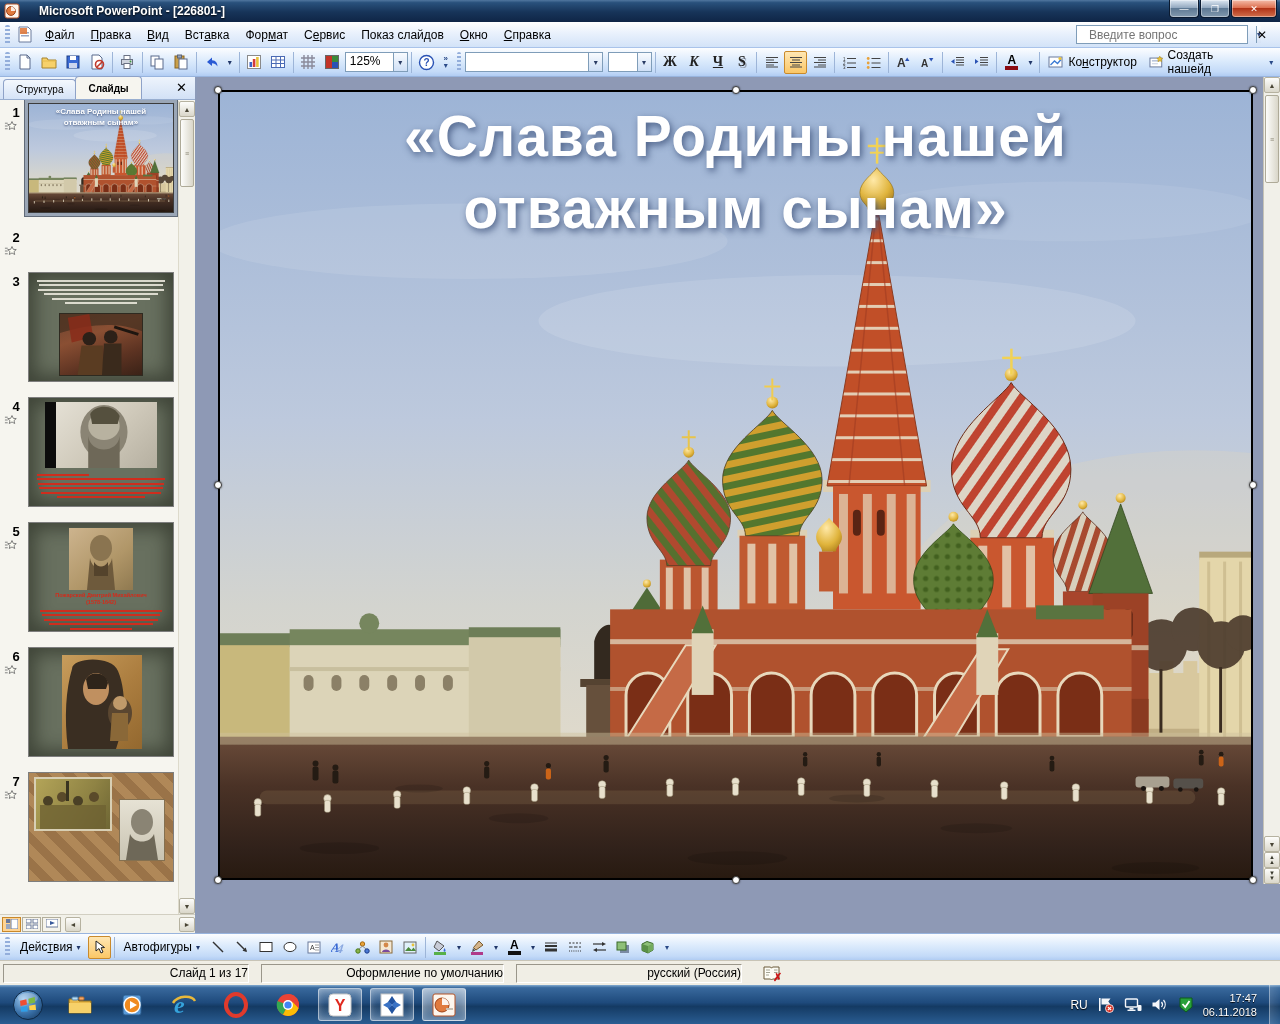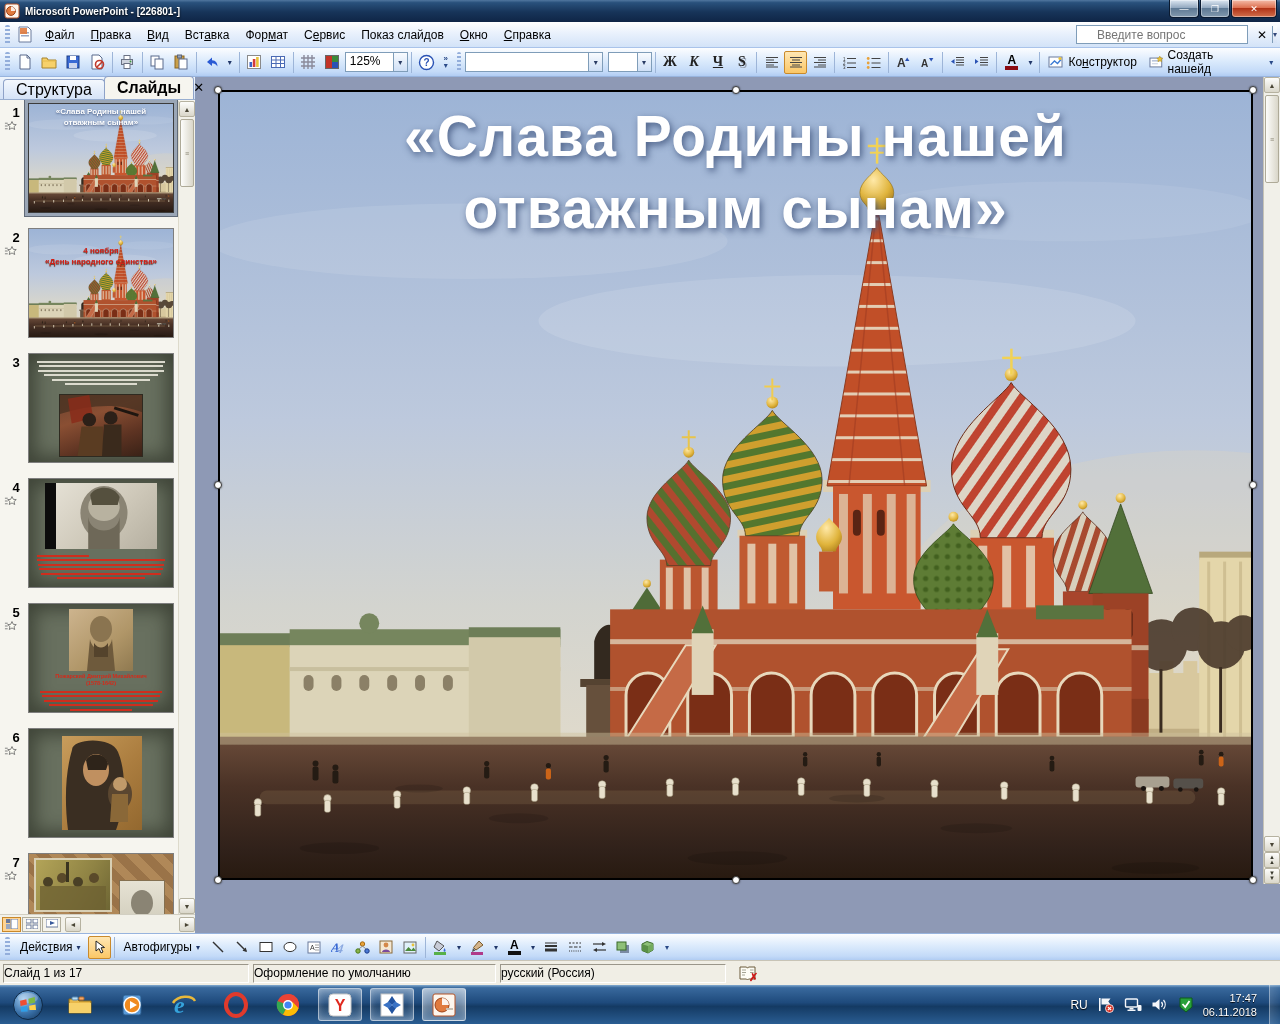--- a/index.html
+++ b/index.html
@@ -3,38 +3,38 @@
 <meta charset="utf-8">
 <style>
   * { margin:0; padding:0; box-sizing:border-box; cursor:default; }
   html,body { width:1280px; height:1024px; overflow:hidden; }
   body { font-family:"Liberation Sans","DejaVu Sans",sans-serif; font-size:12px; color:#000; background:#8e99b5; }
   #app { position:relative; width:1280px; height:1024px; display:flex; flex-direction:column; }
 
   
   .titlebar { height:22px; flex:0 0 22px; display:flex; align-items:center; padding-left:4px;
     background:linear-gradient(180deg,#51779f 0%,#29517c 12%,#173459 55%,#0f2546 100%); }
-  .titlebar .ttl { color:#fff; font-weight:bold; font-size:10px; margin-left:5px; text-shadow:0 1px 2px #000; }
+  .titlebar .ttl { color:#fff; font-weight:bold; font-size:12px; margin-left:19px; text-shadow:0 1px 2px #000; }
   .wincontrols { margin-left:auto; display:flex; height:100%; padding-right:3px; }
   .wbtn { width:30px; height:18px; margin-left:1px; display:flex; align-items:center; justify-content:center;
     color:#fff; font-size:9px; border:1px solid #0a1a30; border-top:none; border-radius:0 0 4px 4px;
     background:linear-gradient(#dde7f2,#93a9c0 45%,#5e7994 50%,#8299ae); box-shadow:inset 0 0 0 1px rgba(255,255,255,.4); }
   .wbtn.close { width:46px; background:linear-gradient(#f4bca9,#dd7050 45%,#b13418 50%,#d26f4c); }
 
   
   .menubar { height:26px; flex:0 0 26px; display:flex; align-items:center; padding:0 4px 0 2px;
     background:linear-gradient(#ffffff,#e9f1fc 45%,#d3e3f8); border-bottom:1px solid #a9c3ea; }
   .grip { width:5px; height:20px; margin:0 3px; border-radius:2px;
     background:repeating-linear-gradient(180deg,#93aedb 0 2px,rgba(0,0,0,0) 2px 4px); }
   .mi { padding:4px 8px; }
   .mi u { text-decoration:underline; }
   .docico { width:18px; height:17px; margin:0 3px; }
   .askwrap { margin-left:auto; display:flex; align-items:center; }
   .askbox { width:172px; height:19px; display:flex; background:#fff; border:1px solid #7f9db9; }
-  .askbox input { flex:1; border:none; outline:none; font-size:12px; padding:0 20px; color:#888; font-family:inherit; background:transparent; }
+  .askbox input { flex:1; border:none; outline:none; font-size:12px; padding:0 12px; color:#888; font-family:inherit; background:transparent; }
   .askdd { width:15px; display:flex; align-items:center; justify-content:center; font-size:8px; color:#33487a;
     border-left:1px solid #7f9db9; background:linear-gradient(#fdfefe,#d6e3f6); }
   .mbx { font-weight:bold; padding:0 9px; font-size:12px; }
 
   
   .toolbar { height:29px; flex:0 0 29px; display:flex; align-items:center; padding:0 2px; gap:1px;
     background:linear-gradient(#fcfdff,#dcebfc 45%,#c3daf8 85%,#b1ccf2); border-bottom:1px solid #98b4de; }
   .tbtn { min-width:23px; height:23px; border-radius:2px; display:flex; align-items:center; justify-content:center; position:relative; }
   .tbtn.narrow { min-width:12px; }
   .tbtn.active { background:linear-gradient(#ffe7b4,#fbc766); border:1px solid #c98a2c; }
@@ -53,21 +53,21 @@
   .acolor .bar { width:13px; height:4px; background:#8a0b12; margin-top:1px; }
   .tb-label { display:flex; align-items:center; gap:4px; padding:2px 5px; }
   .tb-label u { text-decoration:underline; }
 
   
   .workspace { flex:1 1 auto; display:flex; position:relative; background:#8e99b5; min-height:0; }
 
   .leftpanel { width:197px; flex:0 0 197px; background:#f6f5ef; border-right:2px solid #8c9ab8; display:flex; flex-direction:column; position:relative; }
   .tabs { height:23px; flex:0 0 23px; display:flex; align-items:flex-end; padding-left:3px;
     background:linear-gradient(#eef4fc,#d2e1f6); border-bottom:1px solid #98aed0; }
-  .tab { height:20px; padding:0 12px; display:flex; align-items:center; font-size:16px;
+  .tab { height:20px; padding:0 12px; display:flex; align-items:center; font-size:10px;
     border:1px solid #8ea2c8; border-bottom:none; border-radius:4px 4px 0 0; margin-right:-1px;
     background:linear-gradient(#f4f8fd,#d5e3f7); }
   .tab.active { height:23px; background:#f6f5ef; font-weight:bold; position:relative; z-index:2; }
   .tabclose { margin-left:auto; font-weight:bold; padding:0 8px 4px 0; font-size:13px; }
 
   .thumbs { flex:1; overflow:hidden; padding:3px 0 0 4px; position:relative; }
   .thumbrow { display:flex; margin-bottom:15px; }
   .gutter { width:24px; text-align:center; padding-top:2px; }
   .gutter .n { font-weight:bold; font-size:13px; display:block; }
   .thumb { width:146px; height:110px; border:1px solid #7e7e7e; background:#fff; position:relative; overflow:hidden; }
@@ -138,21 +138,21 @@
 
   
   .drawbar { height:27px; flex:0 0 27px; display:flex; align-items:center; gap:1px; padding:0 2px;
     background:linear-gradient(#fcfdff,#dcebfc 45%,#c3daf8 85%,#b1ccf2); border-top:1px solid #98b4de; }
   .dtext { padding:2px 6px; display:flex; align-items:center; gap:4px; }
   .dtext u { text-decoration:underline; }
   .dd { font-size:8px; color:#22386a; }
 
   
   .statusbar { height:25px; flex:0 0 25px; background:#f0eee5; border-top:1px solid #c8c4b6; display:flex; align-items:center; padding:0 3px; }
-  .stbox { height:19px; display:flex; align-items:center; justify-content:flex-start; margin-right:4px;
+  .stbox { height:19px; display:flex; align-items:center; justify-content:flex-end; margin-right:12px;
     border:1px solid; border-color:#9a968a #ffffff #ffffff #9a968a; background:#f0eee5; font-size:12px; }
 
   
   .taskbar { height:39px; flex:0 0 39px; display:flex; align-items:center; padding-left:2px;
     background:linear-gradient(#83abd0 0%,#39699d 7%,#1e4a7c 45%,#143a63 55%,#2a5d92 100%); }
   .startbtn { width:52px; height:39px; display:flex; align-items:center; justify-content:center; }
   .tico { width:44px; height:33px; margin:0 4px; display:flex; align-items:center; justify-content:center; border-radius:3px; }
   .tico.open { border:1px solid rgba(255,255,255,.55);
     background:linear-gradient(rgba(255,255,255,.30),rgba(255,255,255,.07) 50%,rgba(255,255,255,.20));
     box-shadow:inset 0 0 7px rgba(255,255,255,.30); }
@@ -812,26 +812,20 @@
           </div>
         </div>
 
         <div class="thumbrow">
           <div class="gutter">
             <span class="n">2</span>
             <svg width="13" height="12" viewBox="0 0 14 12">
                 <use href="#staricon"></use>
               </svg>
           </div>
-          <div class="thumb">
-            <svg class="scene" viewBox="0 0 1036 790" preserveAspectRatio="none">
-                <use href="#scene"></use>
-              </svg>
-            <div class="tTitle red"><span>4 ноября</span><br><span>«День народного единства»</span></div>
-          </div>
         </div>
 
         <div class="thumbrow">
           <div class="gutter">
             <span class="n">3</span>
           </div>
           <div class="thumb grunge">
             <div style="padding-top:4px">
               <div class="pl" style="width:128px"></div>
                 <div class="pl" style="width:124px"></div>

